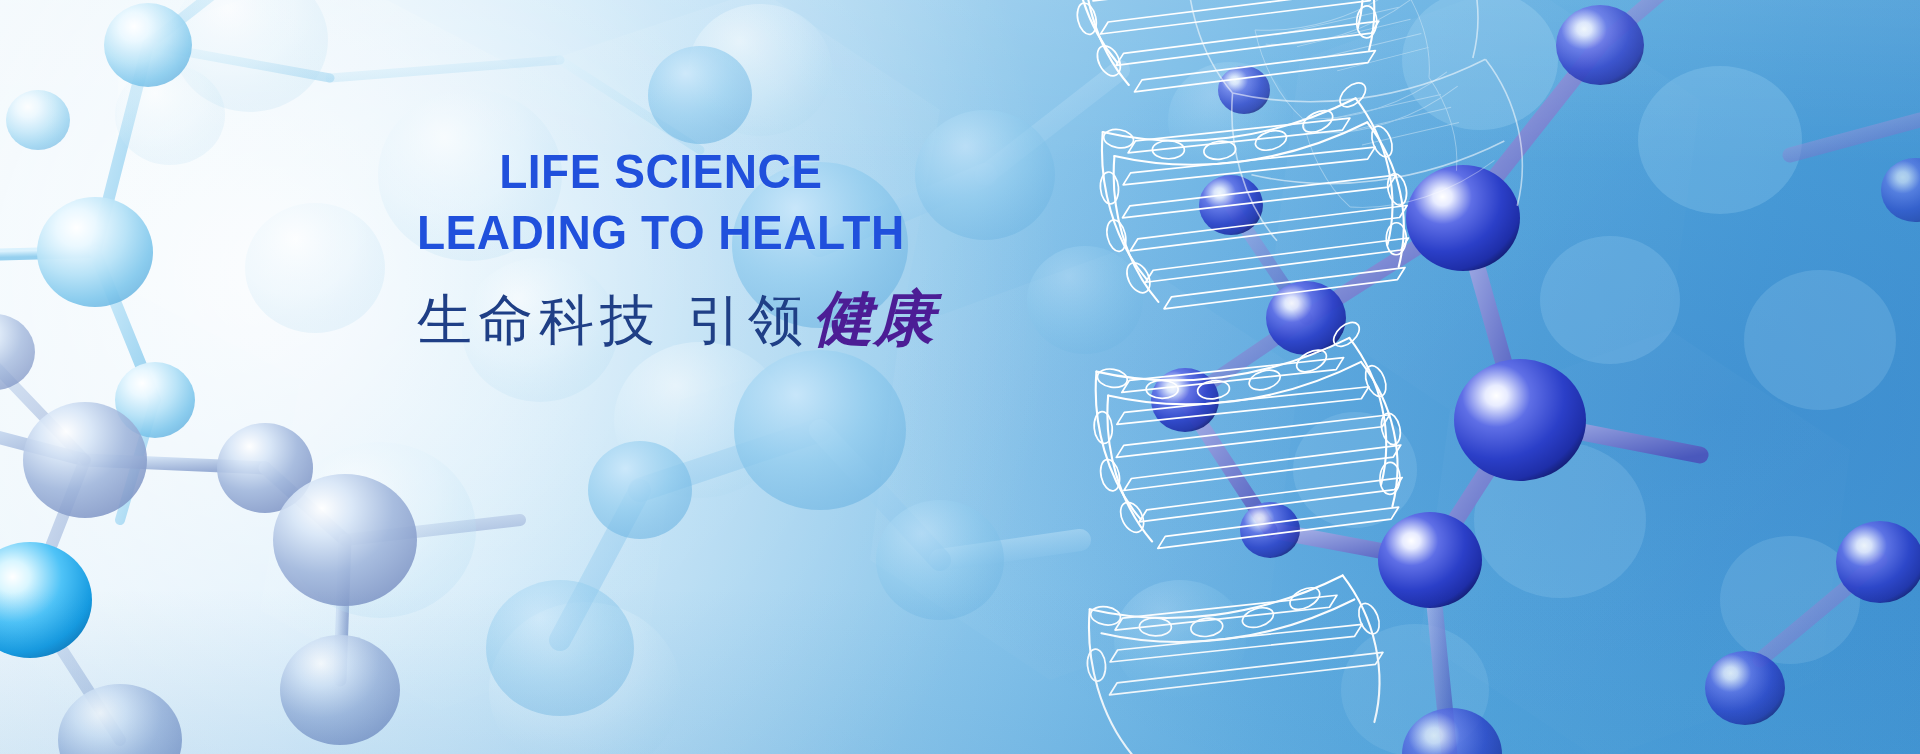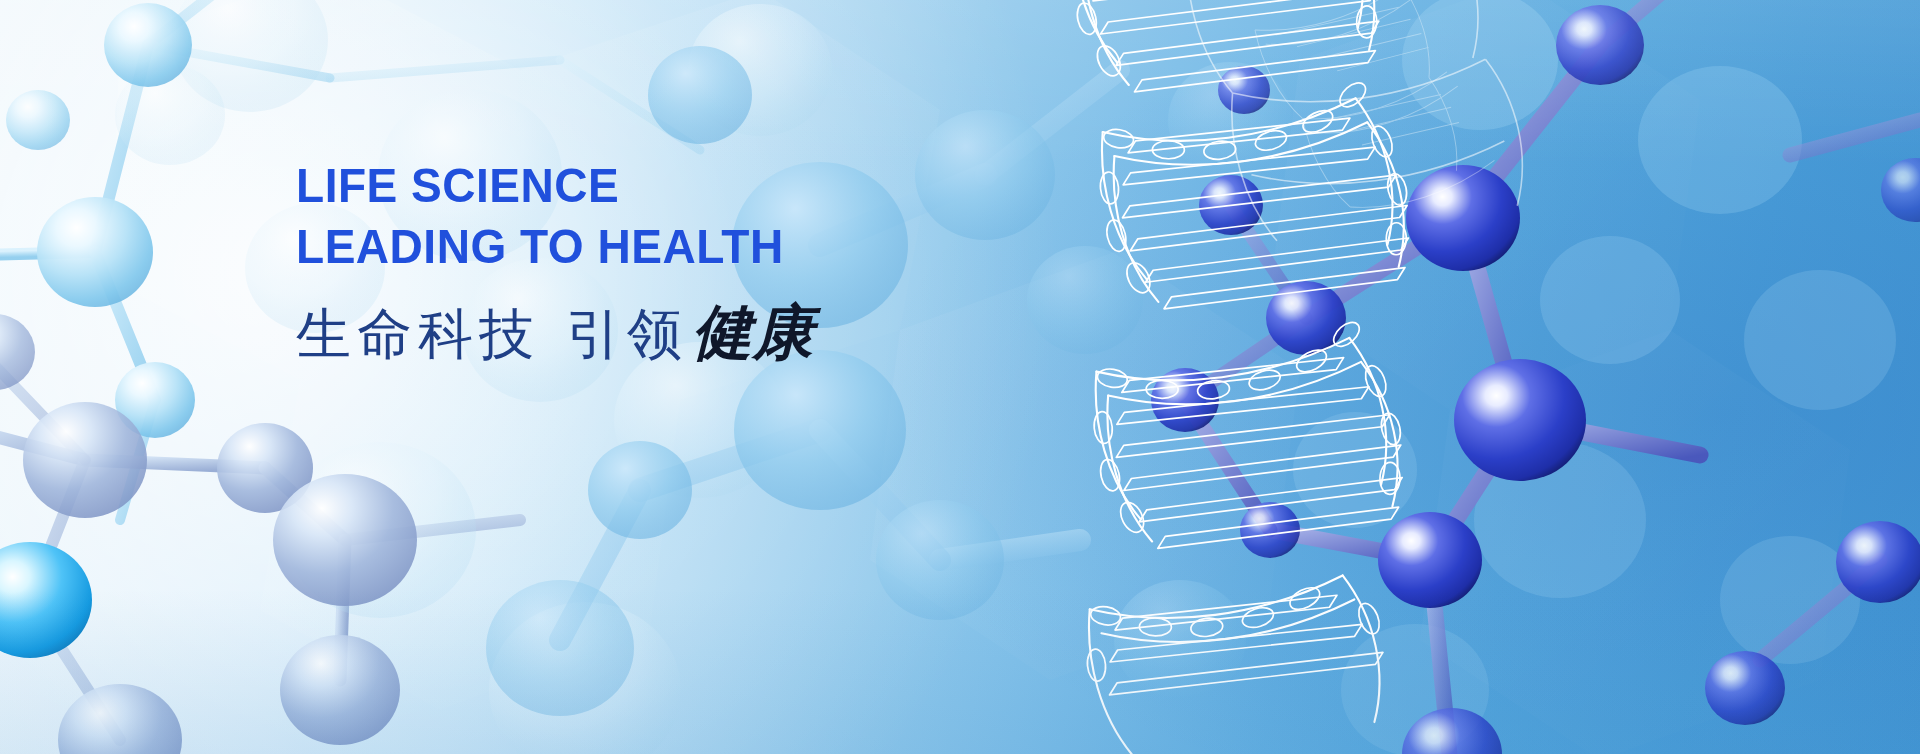--- a/index.html
+++ b/index.html
@@ -28,21 +28,21 @@
     background:radial-gradient(ellipse 62% 80% at 90% 55%, rgba(40,110,190,.28) 0%, rgba(40,110,190,.10) 45%, rgba(40,110,190,0) 72%);
   }
   .bg-vignette{
     position:absolute;inset:0;
     background:linear-gradient(180deg, rgba(255,255,255,.10) 0%, rgba(255,255,255,0) 22%, rgba(255,255,255,0) 78%, rgba(60,140,200,.13) 100%);
   }
   .bg-svg,.mol-svg,.dna-svg{position:absolute;inset:0;width:1920px;height:754px;}
 
   
   .copy{
-    position:absolute;left:296px;top:156px;width:760px;z-index:40;
+    position:absolute;left:296px;top:142px;width:760px;z-index:40;text-align:center;
   }
   .headline{
     font-weight:bold;
     font-size:48px;
     line-height:60px;
     letter-spacing:.5px;
     color:#2050dc;
     transform:scaleX(.96);
     transform-origin:left center;
     white-space:nowrap;
@@ -60,21 +60,21 @@
     font-family:"DejaVu Sans","Liberation Sans",sans-serif;
   }
   .sub-a{letter-spacing:6px;margin-top:34px;}
   .sub-gap{display:inline-block;width:26px;}
   .sub-b{
     font-family:"DejaVu Serif","Liberation Serif",serif;
     font-style:italic;
     font-weight:bold;
     font-size:60px;
     letter-spacing:1px;
-    color:#0f172a;
+    color:#4c1d95;
     margin-left:4px;
   }
 </style>
 </head>
 <body>
 
 <div class="banner">
 
   <div class="bg-base"></div>
   <div class="bg-radial"></div>

